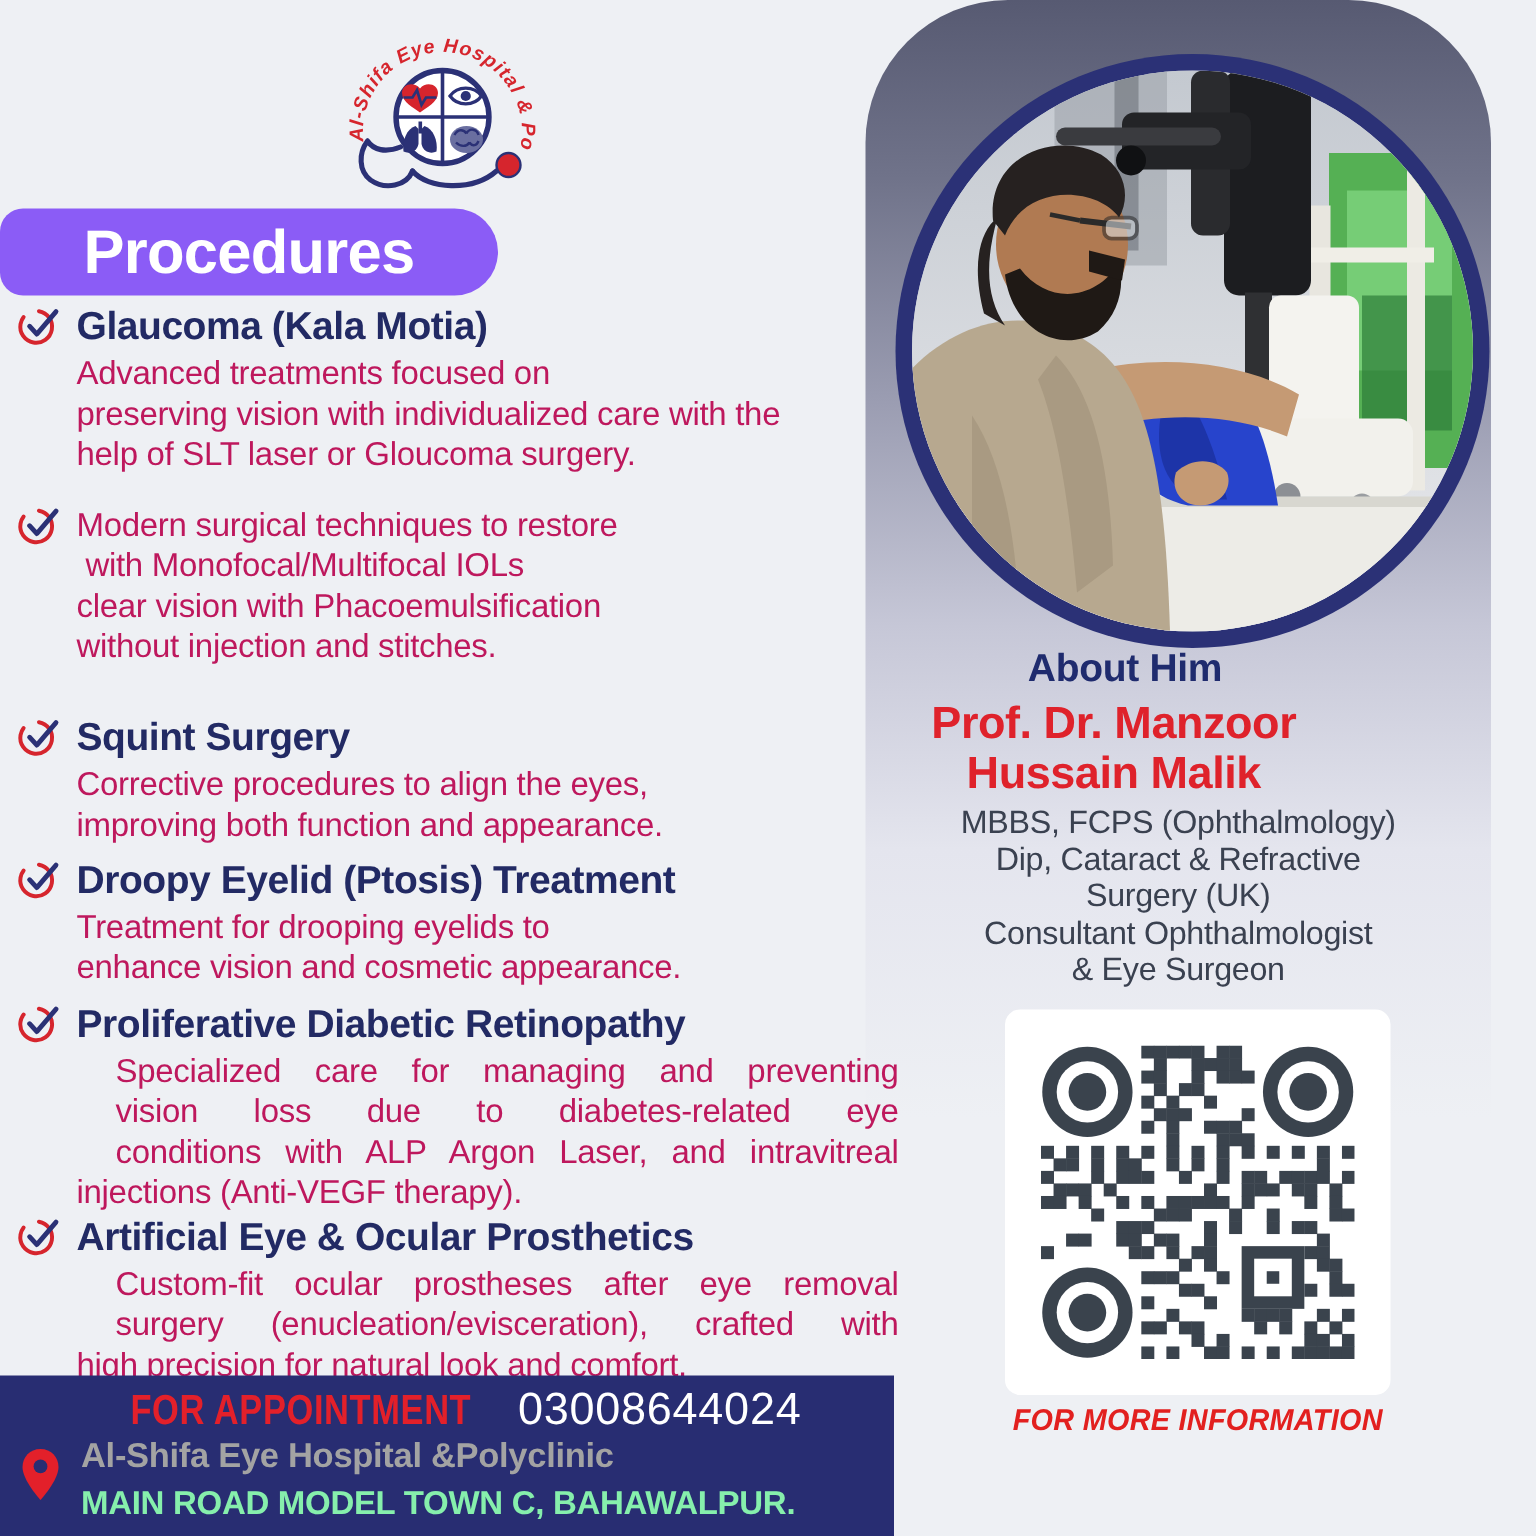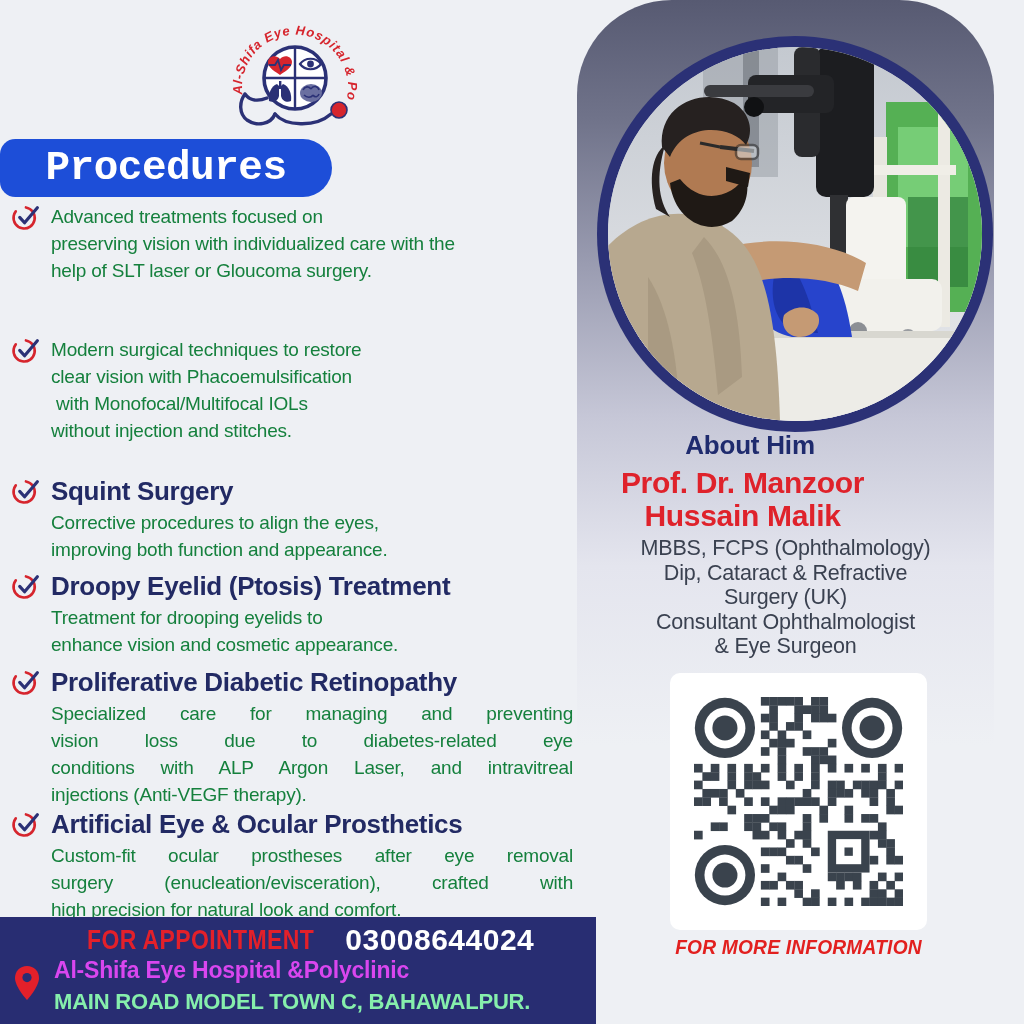--- a/index.html
+++ b/index.html
@@ -22,37 +22,37 @@
   }
   .photo{
     position:absolute;inset:11px;border-radius:50%;overflow:hidden;background:#cfd3d8;
   }
   .photo svg{display:block;width:100%;height:100%;}
   
   .logo{position:absolute;left:205px;top:2px;}
   
   .proc-pill{
     position:absolute;left:0;top:139px;width:332px;height:58px;
-    background:#1d4ed8;border-radius:18px 34px 34px 18px;
+    background:#8b5cf6;border-radius:18px 34px 34px 18px;
     color:#ffffff;font-size:41px;font-weight:800;letter-spacing:-0.5px;
-    display:flex;align-items:center;justify-content:center;font-family:Liberation Mono, monospace;
+    display:flex;align-items:center;justify-content:center;
   }
   
   .item{position:absolute;left:10px;display:flex;gap:11px;width:582px;}
   .chk{flex:0 0 30px;margin-top:-1px;}
   .itxt{flex:1;}
   .ihead{
     font-size:26px;font-weight:800;color:#222a64;letter-spacing:-0.3px;
     margin-bottom:4px;line-height:28px;
   }
   .iline{
-    font-size:19px;color:#15803d;line-height:27px;letter-spacing:-0.2px;
+    font-size:22px;color:#be185d;line-height:27px;letter-spacing:-0.2px;
     white-space:pre-wrap;width:522px;
   }
-  .iline.j{text-align:justify;text-align-last:justify;}
+  .iline.j{text-align:justify;text-align-last:justify;margin-left:26px;}
   
   .about-label{
     position:absolute;left:578px;top:430px;width:344px;text-align:center;
     color:#1f2b6e;font-size:26px;font-weight:800;letter-spacing:-0.2px;
   }
   .doc-name{
     position:absolute;left:578px;top:466px;width:329px;text-align:center;
     color:#df222b;font-size:30px;font-weight:800;line-height:33px;letter-spacing:-0.3px;
   }
   .creds{
@@ -70,23 +70,23 @@
     color:#e2201f;font-weight:800;font-style:italic;font-size:20px;
     letter-spacing:0.2px;transform:scaleX(0.96);
   }
   
   .footer{position:absolute;left:0;top:917px;width:596px;height:107px;background:#282d72;}
   .appt-row{position:absolute;top:6px;left:0;width:100%;text-align:center;white-space:nowrap;}
   .appt-label{
     color:#e3202a;font-weight:800;font-size:28px;display:inline-block;
     transform:scaleX(0.82);letter-spacing:0.5px;margin-right:2px;vertical-align:middle;
   }
-  .phone{color:#ffffff;font-weight:700;font-size:30px;letter-spacing:0.5px;vertical-align:middle;}
+  .phone{color:#ffffff;font-weight:400;font-size:30px;letter-spacing:0.5px;vertical-align:middle;}
   .pin{position:absolute;left:14px;top:48px;}
-  .org{position:absolute;left:54px;top:40px;color:#d946ef;font-size:23px;font-weight:700;letter-spacing:-0.2px;}
+  .org{position:absolute;left:54px;top:40px;color:#a3a3a3;font-size:23px;font-weight:700;letter-spacing:-0.2px;}
   .addr{position:absolute;left:54px;top:72px;color:#86efac;font-size:22px;font-weight:700;letter-spacing:-0.2px;}
 </style>
 </head>
 <body>
 
 <div class="canvas">
 
   <div class="arch"></div>
 
   <div class="photo-ring">
@@ -193,37 +193,38 @@
   <div class="proc-pill">Procedures</div>
 
   <div class="item" style="top:203px">
     <span class="chk">
       <svg width="30" height="30" viewBox="0 0 34 34">
           <circle cx="16" cy="18" r="12" stroke="#d6252d" stroke-width="3" fill="none" stroke-dasharray="62 13.4" transform="rotate(-80 16 18)" stroke-linecap="round"></circle>
           <path d="M11 17.5 l5.5 6 L31 6.5" fill="none" stroke="#2b3176" stroke-width="3.6" stroke-linecap="round" stroke-linejoin="round"></path>
         </svg>
     </span>
     <div class="itxt">
+      <div class="ihead">Glaucoma (Kala Motia)</div>
       <div class="iline">Advanced treatments focused on</div>
       <div class="iline">preserving vision with individualized care with the</div>
       <div class="iline">help of SLT laser or Gloucoma surgery.</div>
     </div>
   </div>
 
   <div class="item" style="top:336px">
     <span class="chk">
       <svg width="30" height="30" viewBox="0 0 34 34">
           <circle cx="16" cy="18" r="12" stroke="#d6252d" stroke-width="3" fill="none" stroke-dasharray="62 13.4" transform="rotate(-80 16 18)" stroke-linecap="round"></circle>
           <path d="M11 17.5 l5.5 6 L31 6.5" fill="none" stroke="#2b3176" stroke-width="3.6" stroke-linecap="round" stroke-linejoin="round"></path>
         </svg>
     </span>
     <div class="itxt">
       <div class="iline">Modern surgical techniques to restore</div>
+      <div class="iline"> with Monofocal/Multifocal IOLs</div>
       <div class="iline">clear vision with Phacoemulsification</div>
-      <div class="iline"> with Monofocal/Multifocal IOLs</div>
       <div class="iline">without injection and stitches.</div>
     </div>
   </div>
 
   <div class="item" style="top:477px">
     <span class="chk">
       <svg width="30" height="30" viewBox="0 0 34 34">
           <circle cx="16" cy="18" r="12" stroke="#d6252d" stroke-width="3" fill="none" stroke-dasharray="62 13.4" transform="rotate(-80 16 18)" stroke-linecap="round"></circle>
           <path d="M11 17.5 l5.5 6 L31 6.5" fill="none" stroke="#2b3176" stroke-width="3.6" stroke-linecap="round" stroke-linejoin="round"></path>
         </svg>

